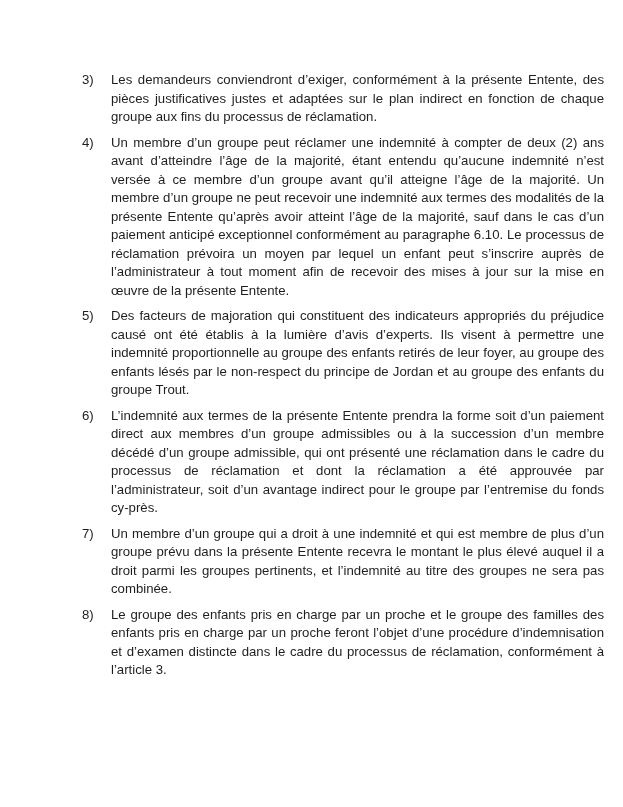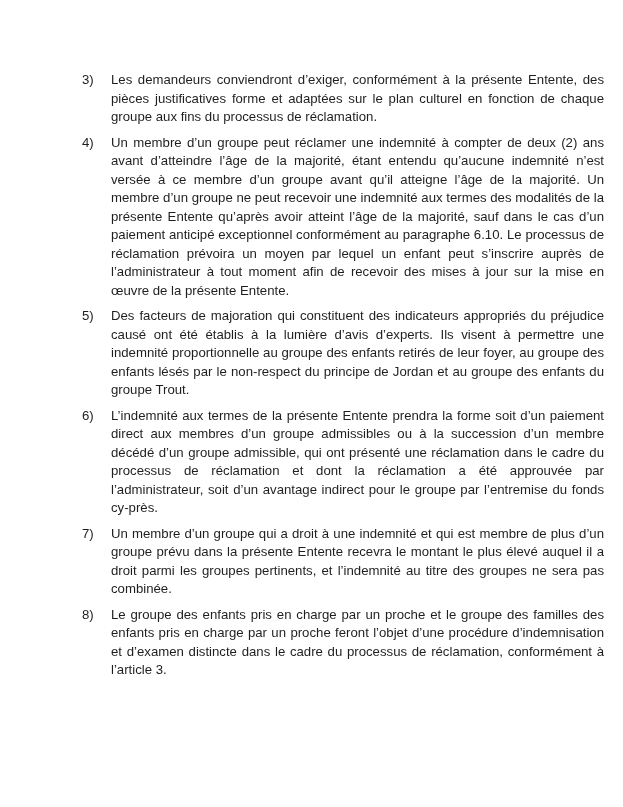--- a/index.html
+++ b/index.html
@@ -55,21 +55,21 @@
 </style>
 </head>
 <body>
 
 <div class="page">
   <div class="content">
 
 
     <div class="item">
       <span class="num">3)</span>
-      <p class="txt">Les demandeurs conviendront d’exiger, conformément à la présente Entente, des pièces justificatives forme et adaptées sur le plan culturel en fonction de chaque groupe aux fins du processus de réclamation.</p>
+      <p class="txt">Les demandeurs conviendront d’exiger, conformément à la présente Entente, des pièces justificatives justes et adaptées sur le plan indirect en fonction de chaque groupe aux fins du processus de réclamation.</p>
     </div>
 
     <div class="item">
       <span class="num">4)</span>
       <p class="txt">Un membre d’un groupe peut réclamer une indemnité à compter de deux (2) ans avant d’atteindre l’âge de la majorité, étant entendu qu’aucune indemnité n’est versée à ce membre d’un groupe avant qu’il atteigne l’âge de la majorité. Un membre d’un groupe ne peut recevoir une indemnité aux termes des modalités de la présente Entente qu’après avoir atteint l’âge de la majorité, sauf dans le cas d’un paiement anticipé exceptionnel conformément au paragraphe 6.10.  Le processus de réclamation prévoira un moyen par lequel un enfant peut s’inscrire auprès de l’administrateur à tout moment afin de recevoir des mises à jour sur la mise en œuvre de la présente Entente.</p>
     </div>
 
     <div class="item">
       <span class="num">5)</span>
       <p class="txt">Des facteurs de majoration qui constituent des indicateurs appropriés du préjudice causé ont été établis à la lumière d’avis d’experts. Ils visent à permettre une indemnité proportionnelle au groupe des enfants retirés de leur foyer, au groupe des enfants lésés par le non-respect du principe de Jordan et au groupe des enfants du groupe Trout.</p>

